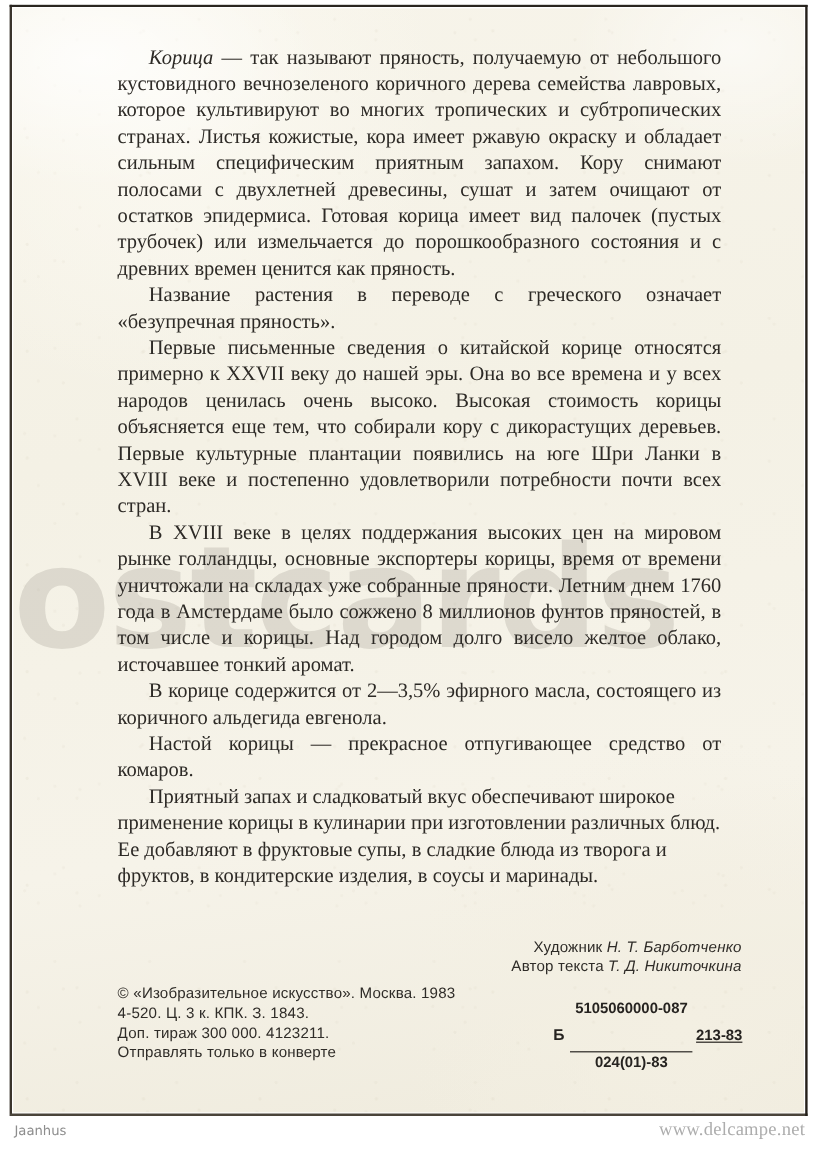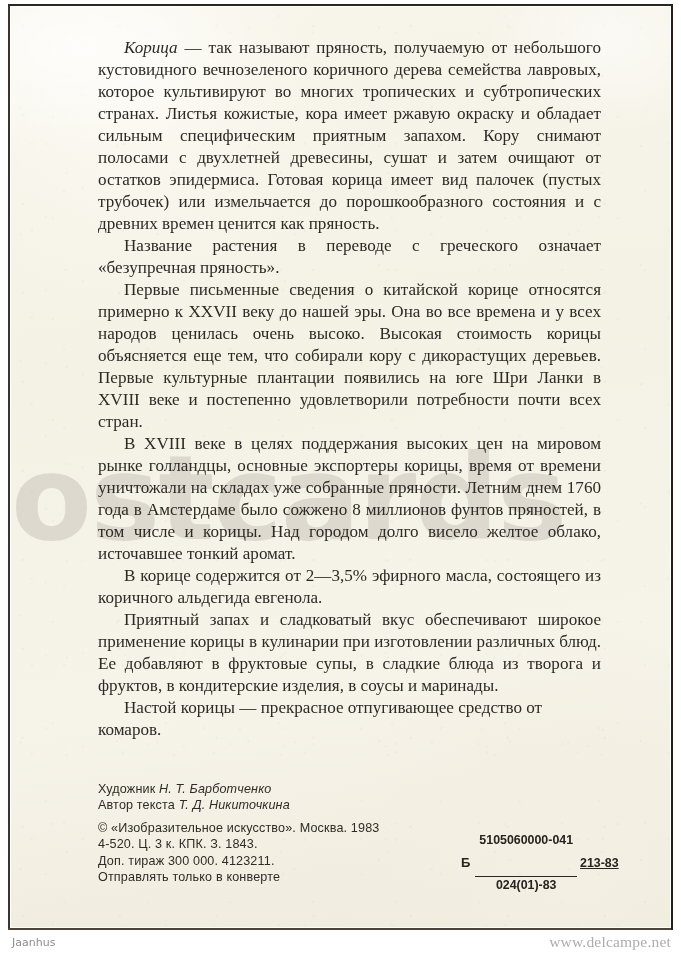--- a/index.html
+++ b/index.html
@@ -134,21 +134,21 @@
     top: 774px;
     width: 520px;
     font-family: "Liberation Sans", "DejaVu Sans", sans-serif;
     font-size: 12.6px;
     line-height: 16.4px;
     color: #2f2c28;
     letter-spacing: .15px;
   }
   #colophon .row { white-space: nowrap; }
   #colophon .ital { font-style: italic; }
-  .cred-block { margin-bottom: 6px; }
+  .cred-block { margin-bottom: 6px; text-align: right; }
 
   
   #code-block {
     position: absolute;
     left: 450px;
     top: 826px;
     display: flex;
     align-items: center;
     font-family: "Liberation Sans", "DejaVu Sans", sans-serif;
     font-weight: 700;
@@ -215,39 +215,39 @@
       <div id="watermark">ostcards</div>
 
       <div id="text-body">
         <p>
           <span class="lead">Корица</span><span> — так называют пряность, получаемую от небольшого кустовидного вечнозеленого коричного дерева семейства лавровых, которое культивируют во многих тропических и субтропических странах. Листья кожистые, кора имеет ржавую окраску и обладает сильным специфическим приятным запахом. Кору снимают полосами с двухлетней древесины, сушат и затем очищают от остатков эпидермиса. Готовая корица имеет вид палочек (пустых трубочек) или измельчается до порошкообразного состояния и с древних времен ценится как пряность.</span>
         </p>
         <p>Название растения в переводе с греческого означает «безупречная пряность».</p>
         <p>Первые письменные сведения о китайской корице относятся примерно к XXVII веку до нашей эры. Она во все времена и у всех народов ценилась очень высоко. Высокая стоимость корицы объясняется еще тем, что собирали кору с дикорастущих деревьев. Первые культурные плантации появились на юге Шри Ланки в XVIII веке и постепенно удовлетворили потребности почти всех стран.</p>
         <p>В XVIII веке в целях поддержания высоких цен на мировом рынке голландцы, основные экспортеры корицы, время от времени уничтожали на складах уже собранные пряности. Летним днем 1760 года в Амстердаме было сожжено 8 миллионов фунтов пряностей, в том числе и корицы. Над городом долго висело желтое облако, источавшее тонкий аромат.</p>
         <p>В корице содержится от 2—3,5% эфирного масла, состоящего из коричного альдегида евгенола.</p>
+        <p>Настой корицы — прекрасное отпугивающее средство от комаров.</p>
         <p>Приятный запах и сладковатый вкус обеспечивают широкое применение корицы в кулинарии при изготовлении различных блюд. Ее добавляют в фруктовые супы, в сладкие блюда из творога и фруктов, в кондитерские изделия, в соусы и маринады.</p>
-        <p>Настой корицы — прекрасное отпугивающее средство от комаров.</p>
       </div>
 
       <div id="colophon">
         <div class="cred-block">
           <div class="row"><span>Художник</span> <span class="ital">Н. Т. Барботченко</span></div>
           <div class="row"><span>Автор текста</span> <span class="ital">Т. Д. Никиточкина</span></div>
         </div>
         <div class="row">© «Изобразительное искусство». Москва. 1983</div>
         <div class="row">4-520. Ц. 3 к. КПК. З. 1843.</div>
         <div class="row">Доп. тираж  300 000. 4123211.</div>
         <div class="row">Отправлять только в конверте</div>
       </div>
 
       <div id="code-block">
         <span id="code-letter">Б</span>
         <span id="code-fraction">
-          <span id="code-num">5105060000-041</span>
+          <span id="code-num">5105060000-087</span>
           <span id="code-den">024(01)-83</span>
         </span>
         <span id="code-suffix">213-83</span>
       </div>
 
     </div>
   </div>
 
   <div id="footer">
     <div id="footer-left">Jaanhus</div>

